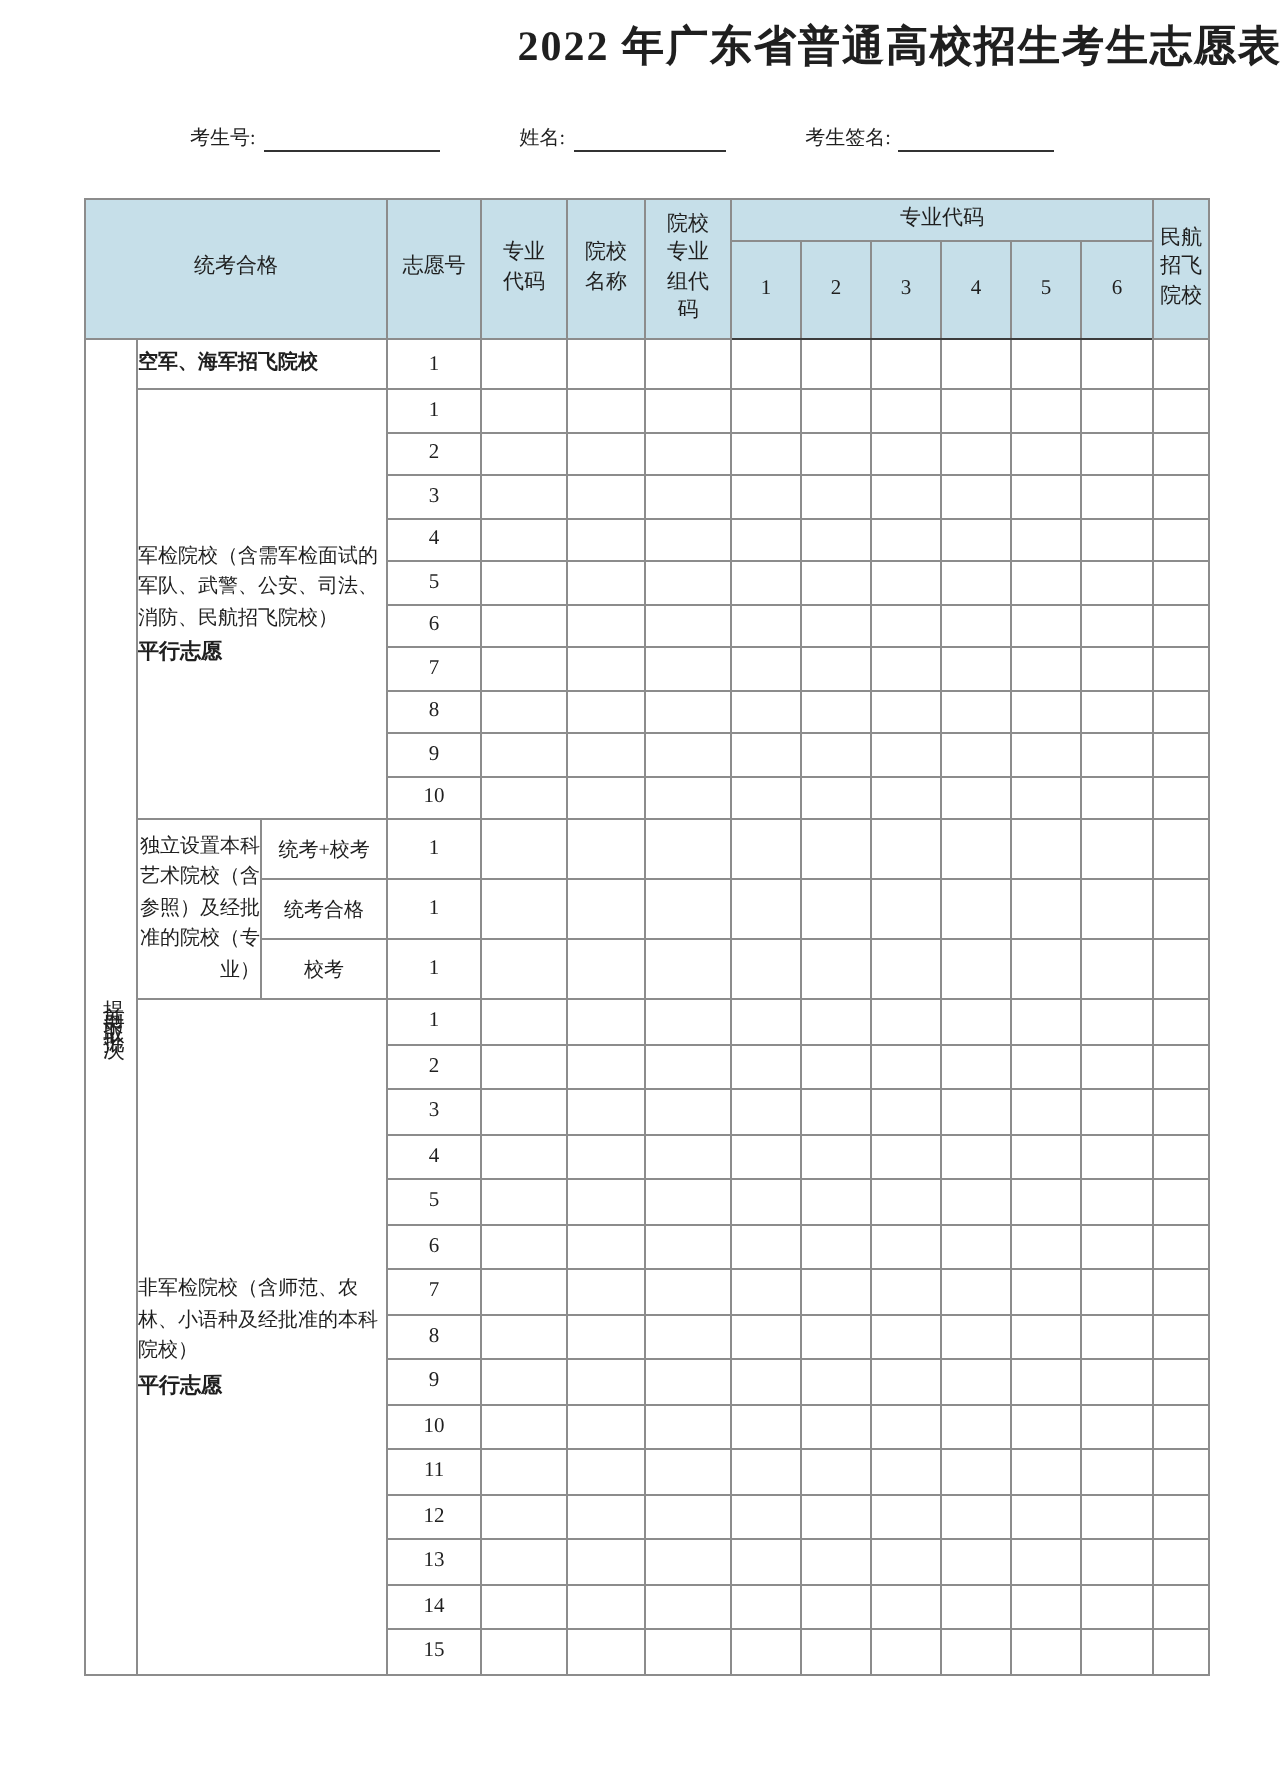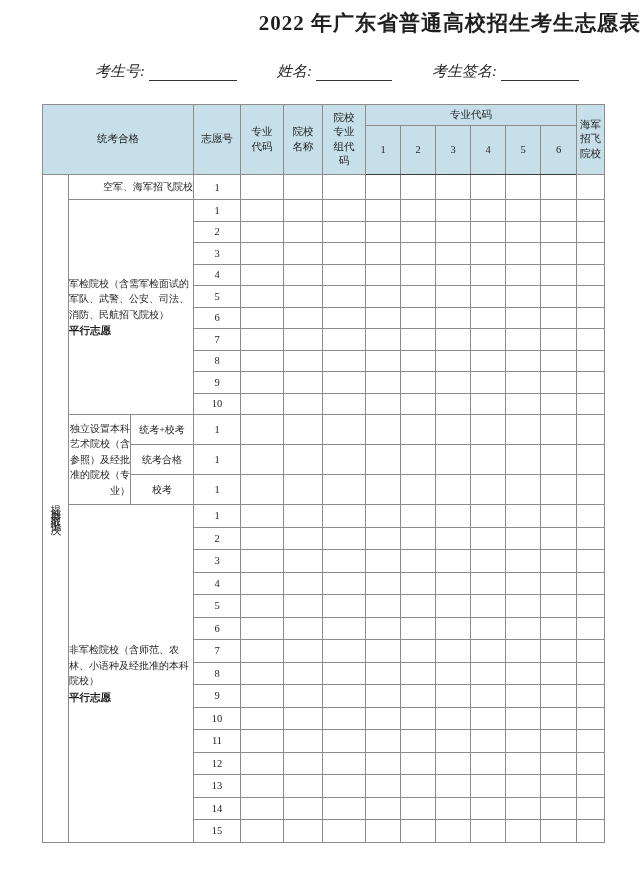--- a/index.html
+++ b/index.html
@@ -7,21 +7,21 @@
     --grid:#8c8c8c;
     --frame:#3c3c3c;
   }
   html,body{margin:0;padding:0;}
   body{background:#ffffff;font-family:"Liberation Serif","DejaVu Serif",serif;color:#1f1f1f;}
   .page{position:relative;width:641px;height:885px;background:#ffffff;overflow:hidden;}
 
   .attachment{margin:26px 0 0 40px;font-size:14px;font-weight:bold;}
   .title{margin:9px 0 0 0;text-align:right;font-size:21px;font-weight:bold;letter-spacing:1px;}
 
-  .fields{display:flex;margin:25px 0 0 95px;font-size:15px;align-items:flex-start;font-style:italic;}
+  .fields{display:flex;margin:25px 0 0 95px;font-size:10px;align-items:flex-start;}
   .field{display:flex;align-items:flex-end;margin-right:40px;}
   .flabel{white-space:nowrap;}
   .blank{display:inline-block;border-bottom:1px solid #333;height:13px;margin-left:4px;}
   .blank.b1{width:88px;}
   .blank.b2{width:76px;}
   .blank.b3{width:78px;}
 
   table.vtable{border-collapse:collapse;table-layout:fixed;width:563px;margin:23px 0 0 42px;border:1.5px solid var(--frame);}
   table.vtable td{border:1px solid var(--grid);padding:0;vertical-align:middle;text-align:center;overflow:hidden;}
 
@@ -36,21 +36,21 @@
   tr.s0 > td{height:24px;}
   tr.s1 > td{height:20.5px;}
   tr.s2 > td{height:29px;}
   tr.s3 > td{height:21.5px;}
 
   td.batch-cell{background:#fff;}
   .vtext{writing-mode:vertical-lr;text-orientation:upright;font-size:11px;letter-spacing:4px;margin:0 auto;line-height:1;}
 
   td.cat-cell{padding:2px 3px;}
   .cat-text{font-size:10px;line-height:1.55;}
-  td.cat0 .cat-text{text-align:right;}
+  td.cat0 .cat-text{text-align:left;font-weight:bold;}
   td.cat1 .cat-text,td.cat3 .cat-text{text-align:left;text-align-last:left;}
   td.cat2 .cat-text{text-align:right;}
   .cat-note{font-size:10.5px;font-weight:bold;text-align:left;margin-top:2px;}
 
   td.sub-cell{font-size:10px;margin-left:22px;}
   td.no-cell{font-size:10.5px;}
   td.dk{border-left:1.5px solid var(--frame);}
 </style>
 </head>
 <body>
@@ -100,21 +100,21 @@
             <div class="hw w2">专业代码</div>
           </td>
         <td rowspan="2">
             <div class="hw w2">院校名称</div>
           </td>
         <td rowspan="2">
             <div class="hw w2">院校专业组代码</div>
           </td>
         <td class="group" colspan="6">专业代码</td>
         <td rowspan="2">
-            <div class="hw w2">海军招飞院校</div>
+            <div class="hw w2">民航招飞院校</div>
           </td>
       </tr>
       <tr class="hrow2">
         <td>1</td>
         <td>2</td>
         <td>3</td>
         <td>4</td>
         <td class="dk">5</td>
         <td>6</td>
       </tr>

